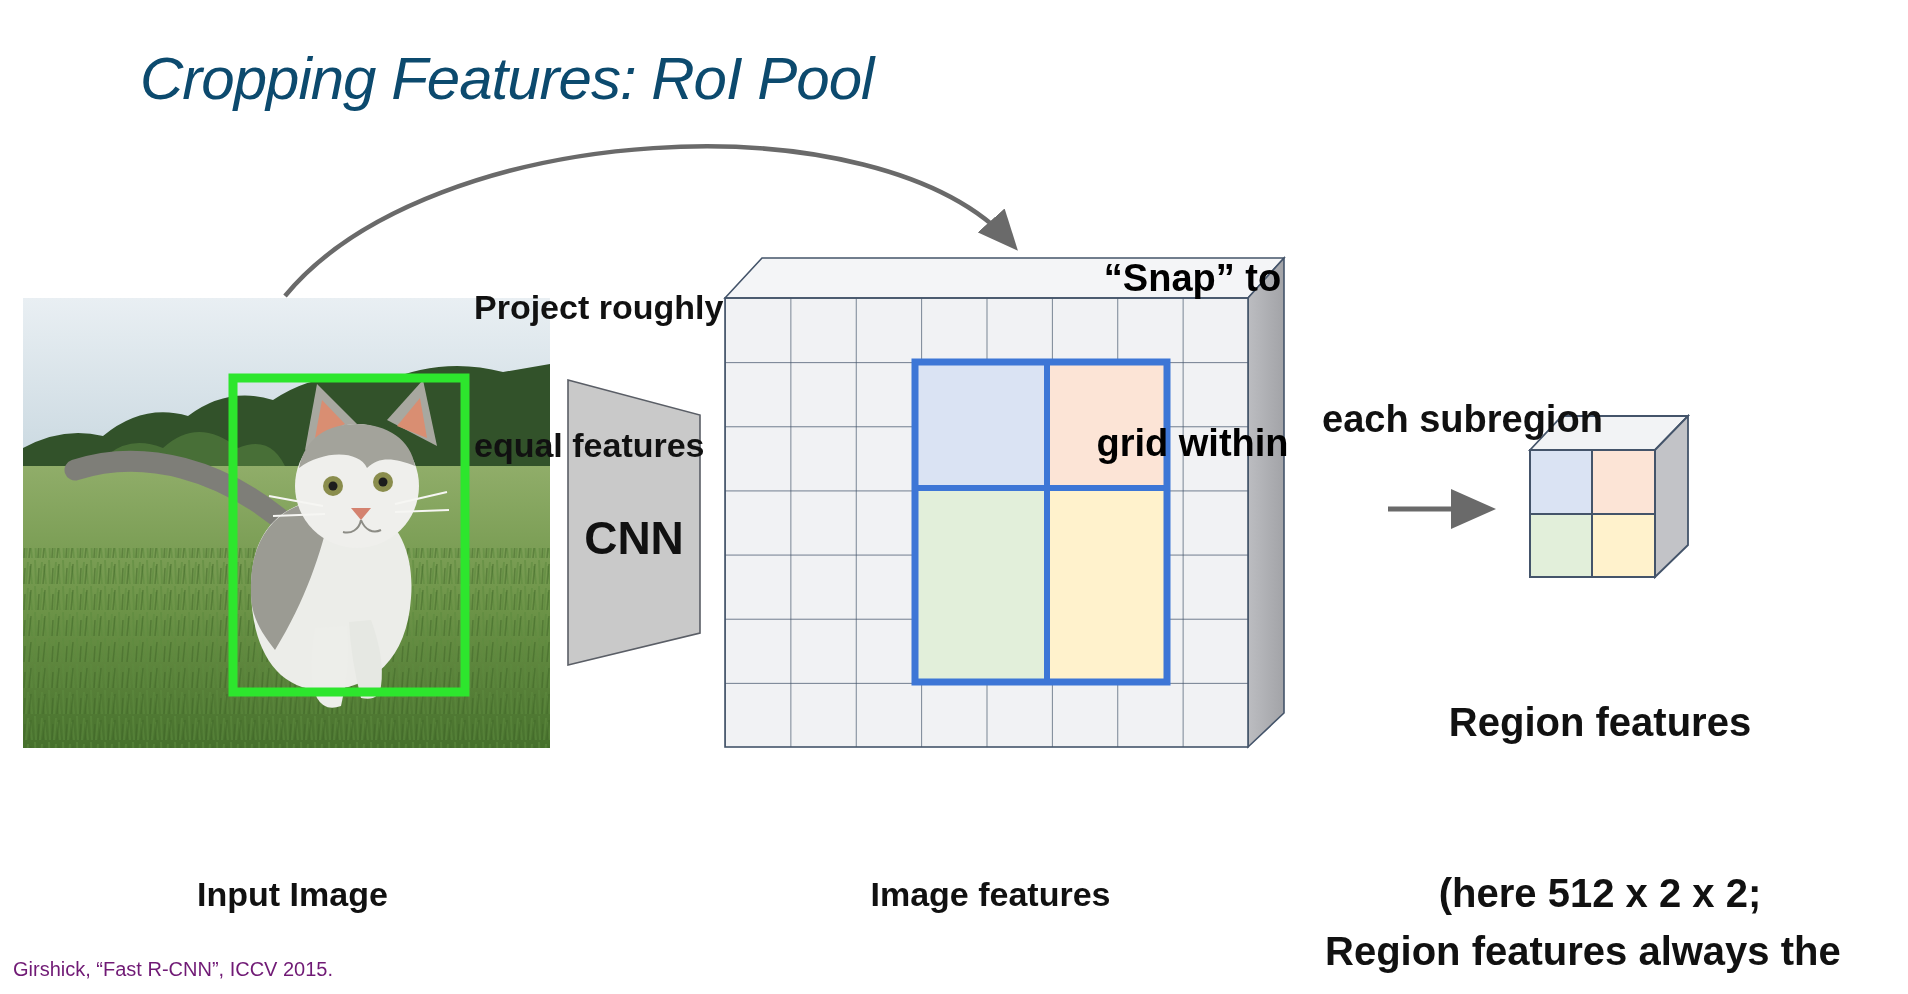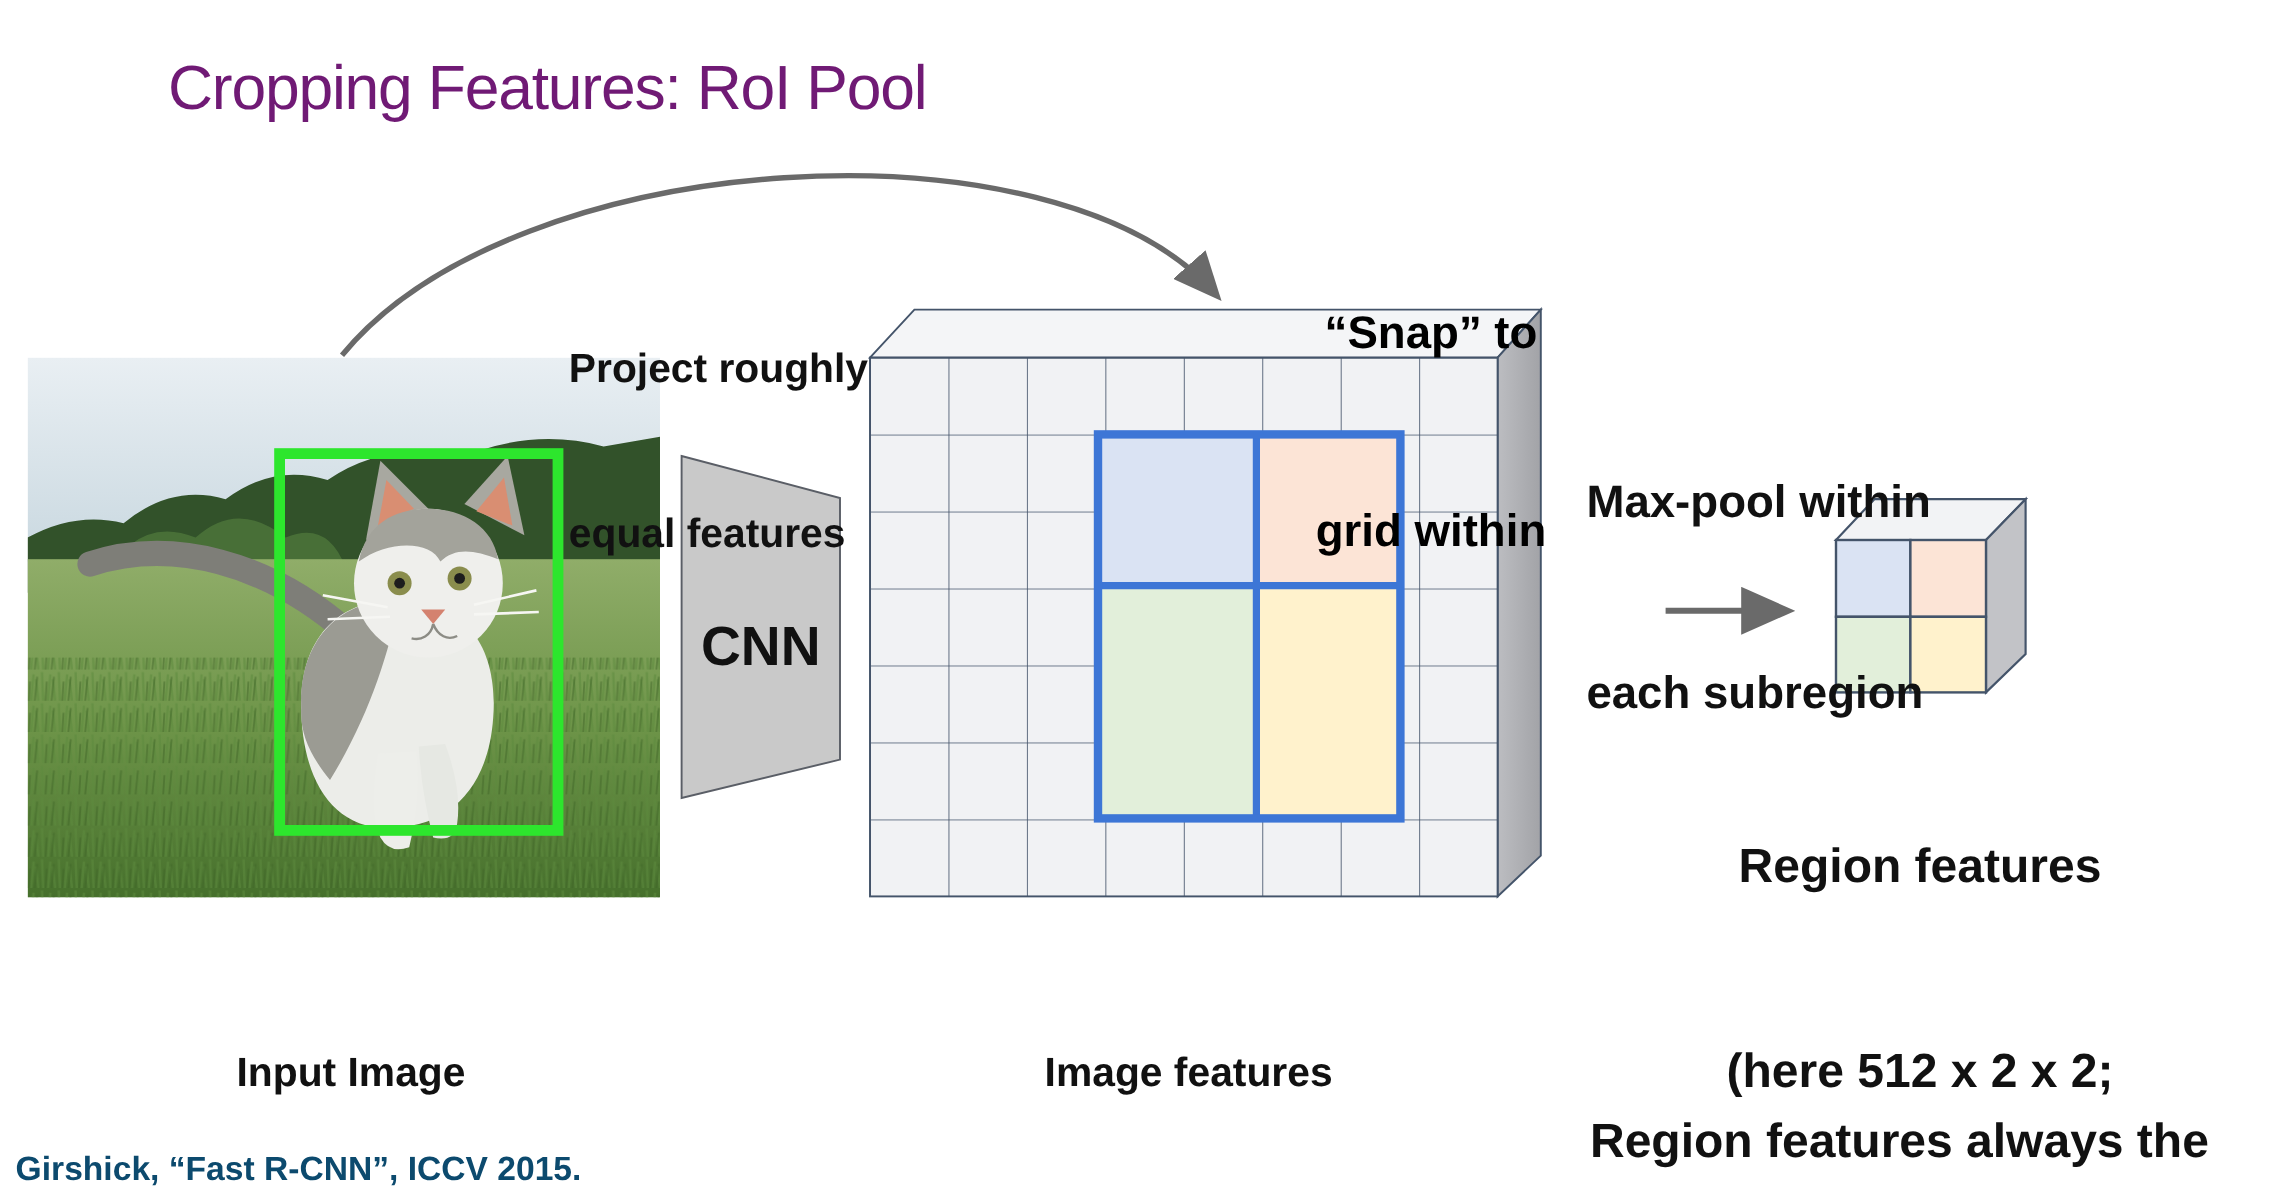--- a/index.html
+++ b/index.html
@@ -7,32 +7,32 @@
     position:relative;
     width:1908px;height:994px;
     background:#ffffff;
     overflow:hidden;
     font-family:"Liberation Sans","DejaVu Sans",sans-serif;
     color:#111111;
   }
   .abs{position:absolute;}
   .txt{white-space:pre;z-index:5;}
   .center{text-align:center;}
-  #title{left:140px;top:44px;font-size:52px;font-weight:400;letter-spacing:-1px;color:#701a75;}
+  #title{left:140px;top:44px;font-size:60px;font-weight:400;letter-spacing:-1px;color:#0c4a6e;font-style:italic;}
   #project-proposal{left:474px;top:192px;font-size:34px;line-height:46px;font-weight:600;}
   #snap-note{left:1085px;top:141px;width:215px;font-size:38px;line-height:55px;font-weight:600;}
   #divide-note{left:1332px;top:66px;font-size:38px;line-height:57px;font-weight:600;}
   #maxpool-note{left:1322px;top:287px;font-size:38px;line-height:53px;font-weight:600;}
   #cnn-label{left:574px;top:512px;width:120px;font-size:46px;line-height:52px;font-weight:600;}
   #input-image-label{left:90px;top:764px;width:405px;font-size:34px;line-height:52px;font-weight:600;}
   #image-features-label{left:788px;top:764px;width:405px;font-size:34px;line-height:52px;font-weight:600;}
   #region-features-label{left:1395px;top:580px;width:410px;font-size:40px;line-height:57px;font-weight:600;}
   #problem-note{left:405px;top:884px;width:915px;font-size:38px;line-height:53px;font-weight:600;}
   #always-note{left:1325px;top:816px;width:512px;font-size:40px;line-height:54px;font-weight:600;}
-  #citation{left:13px;top:958px;font-size:28px;font-weight:700;color:#0c4a6e;}
+  #citation{left:13px;top:958px;font-size:20px;font-weight:400;color:#701a75;}
   svg{display:block;}
   #diagram-svg{position:absolute;left:0;top:0;z-index:1;}
   #cat-photo{position:absolute;left:23px;top:298px;z-index:2;}
 </style>
 </head>
 <body>
 
 <div id="slide">
 
   <svg id="diagram-svg" width="1908" height="994" viewBox="0 0 1908 994">
@@ -130,21 +130,20 @@
     <div>equal features</div>
   </div>
 
   <div class="abs txt center" id="snap-note" style="color:#000000;">
     <div>“Snap” to</div>
     <div>grid within</div>
   </div>
 
 
   <div class="abs txt" id="maxpool-note">
-    <div>Max-pool within</div>
     <div>each subregion</div>
   </div>
 
   <div class="abs txt center" id="cnn-label">CNN</div>
 
   <div class="abs txt center" id="input-image-label">
     <div>Input Image</div>
     
   </div>
 

